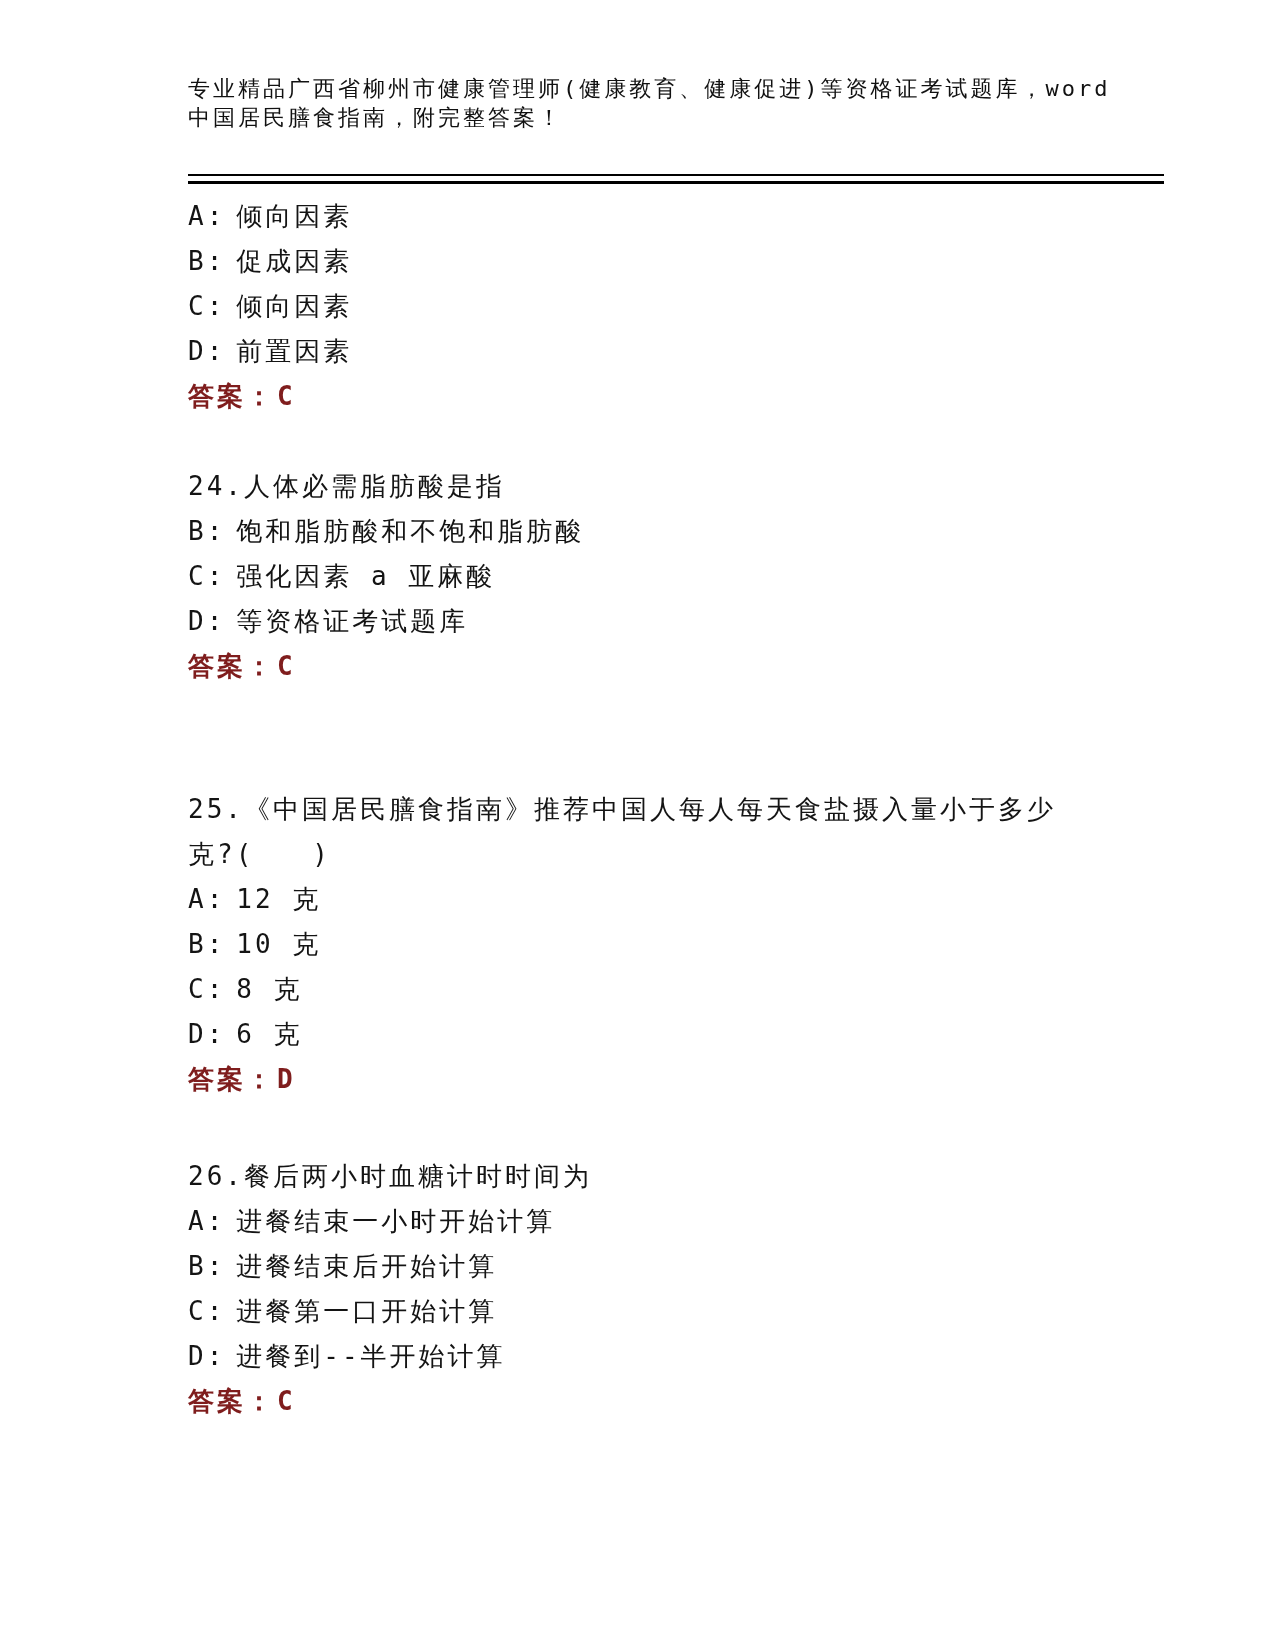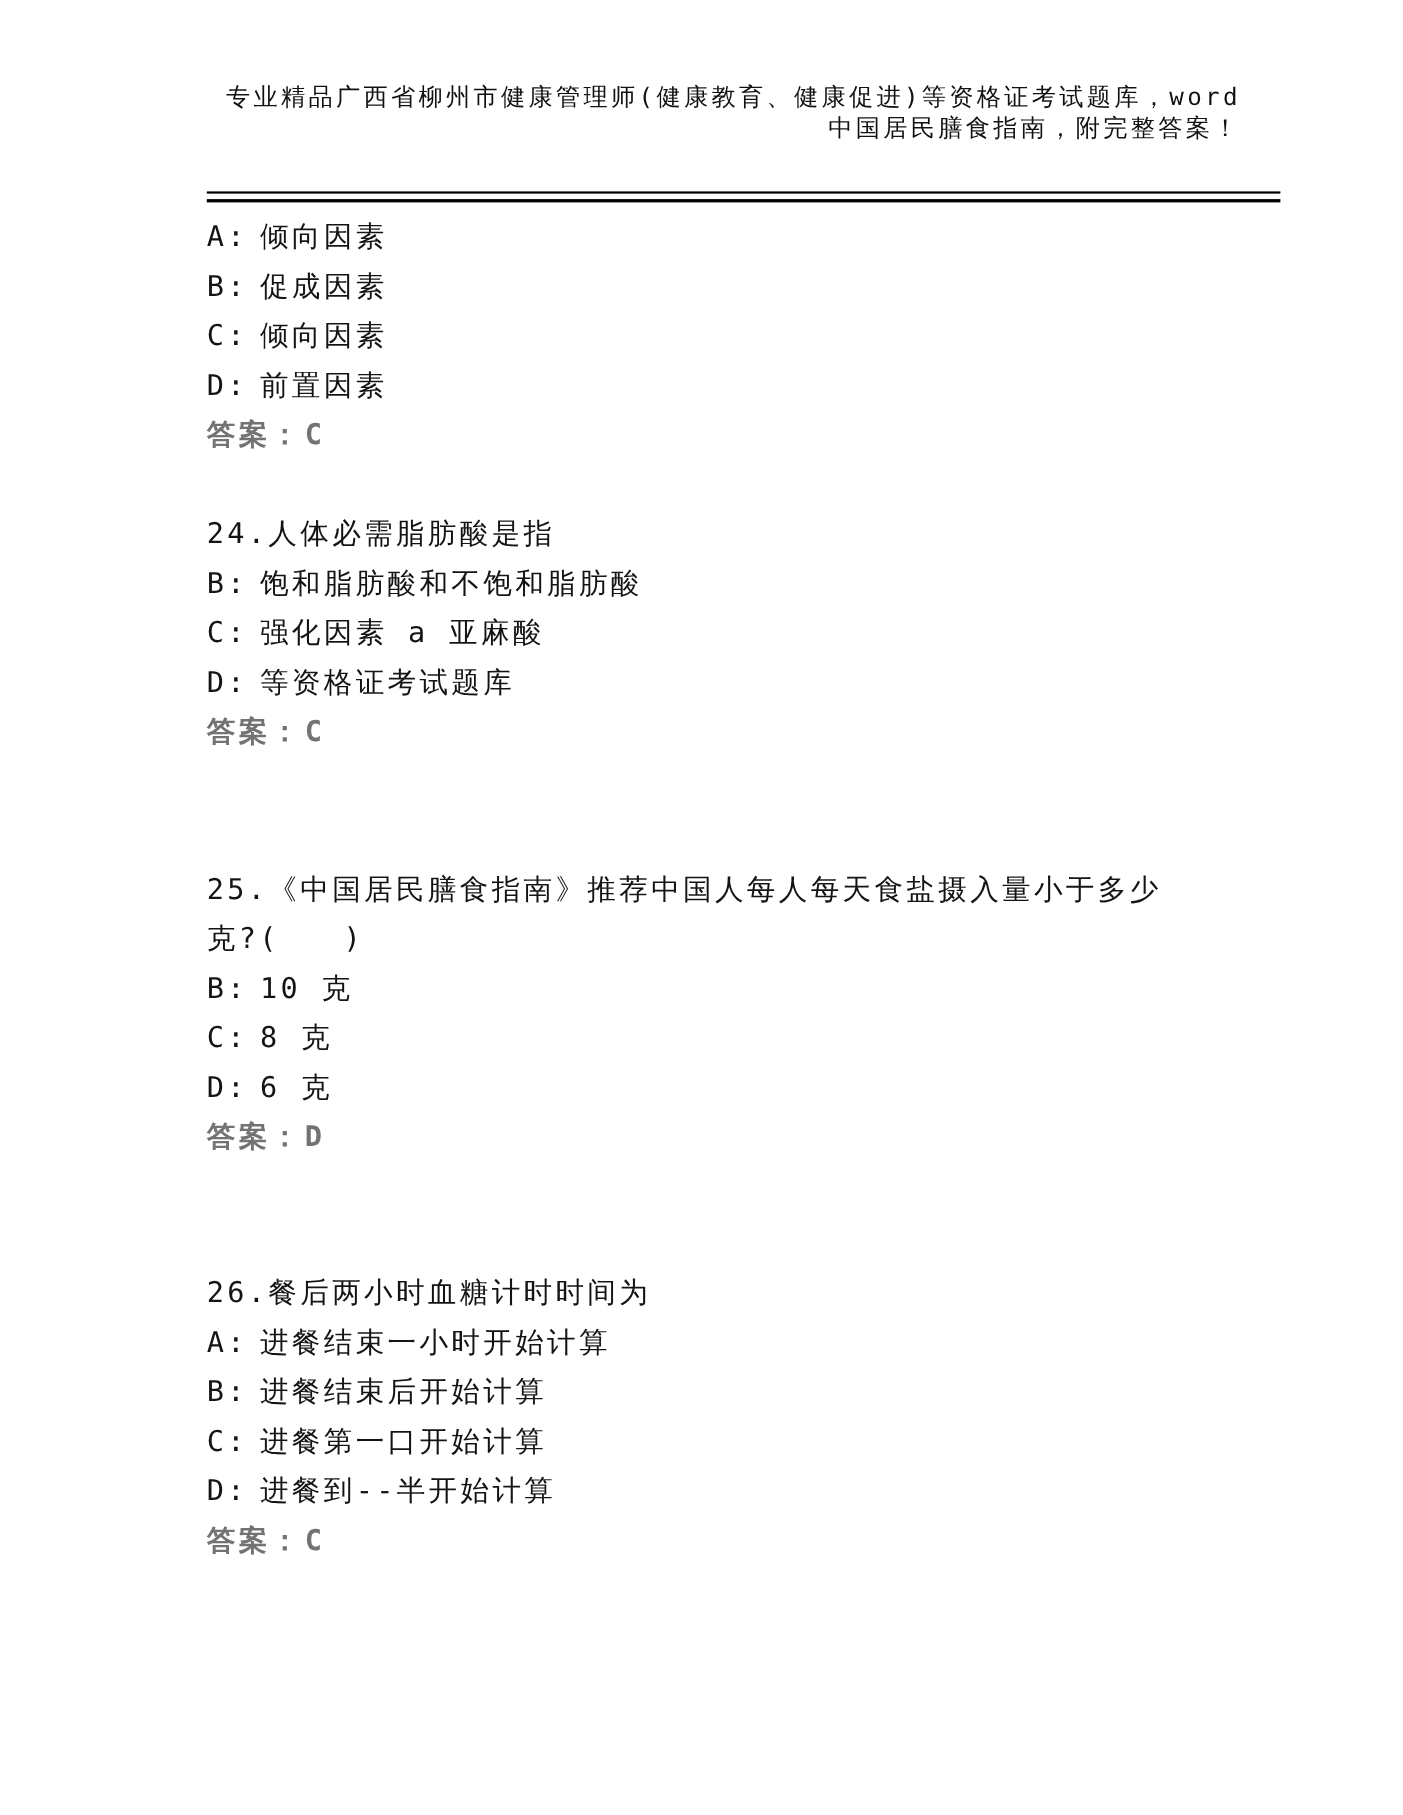--- a/index.html
+++ b/index.html
@@ -20,21 +20,20 @@
   
   .doc-header {
     position: absolute;
     left: 188px;
     top: 74px;
     width: 940px;
     font-size: 22px;
     line-height: 29px;
     letter-spacing: 3px;
     color: #111111;
-    text-align: right;
   }
   .doc-header .hline { white-space: nowrap; }
   
   .header-rule {
     position: absolute;
     left: 188px;
     top: 174px;
     width: 976px;
     height: 5px;
     border-top: 2px solid #000000;
@@ -48,21 +47,21 @@
     line-height: 45px;
     letter-spacing: 3px;
     white-space: nowrap;
     color: #141414;
   }
   .qblock .line { height: 45px; }
   .q-num   { }
   .opt-label { margin-right: 11px; }
   .answer-row {
     font-weight: 700;
-    color: #737373;
+    color: #7f1d1d;
   }
   .answer-row .answer-prefix { margin-right: 2px; }
   #q-block-1 { top: 194px; }
   #q-block-2 { top: 464px; }
   #q-block-3 { top: 787px; }
   #q-block-4 { top: 1154px; }
 </style>
 </head>
 <body>
 
@@ -87,20 +86,21 @@
     <div class="line title"><span class="q-num">24.</span><span class="q-title-text">人体必需脂肪酸是指</span></div>
     <div class="line option"><span class="opt-label">B:</span><span class="opt-text">饱和脂肪酸和不饱和脂肪酸</span></div>
     <div class="line option"><span class="opt-label">C:</span><span class="opt-text">强化因素 a 亚麻酸</span></div>
     <div class="line option"><span class="opt-label">D:</span><span class="opt-text">等资格证考试题库</span></div>
     <div class="line answer-row"><span class="answer-prefix">答案：</span><span class="answer-value">C</span></div>
   </section>
 
   <section class="qblock" id="q-block-3">
     <div class="line title"><span class="q-num">25.</span><span class="q-title-text">《中国居民膳食指南》推荐中国人每人每天食盐摄入量小于多少</span></div>
     <div class="line title-cont">克?(　　)</div>
+    <div class="line option"><span class="opt-label">A:</span><span class="opt-text">12 克</span></div>
     <div class="line option"><span class="opt-label">B:</span><span class="opt-text">10 克</span></div>
     <div class="line option"><span class="opt-label">C:</span><span class="opt-text">8 克</span></div>
     <div class="line option"><span class="opt-label">D:</span><span class="opt-text">6 克</span></div>
     <div class="line answer-row"><span class="answer-prefix">答案：</span><span class="answer-value">D</span></div>
   </section>
 
   <section class="qblock" id="q-block-4">
     <div class="line title"><span class="q-num">26.</span><span class="q-title-text">餐后两小时血糖计时时间为</span></div>
     <div class="line option"><span class="opt-label">A:</span><span class="opt-text">进餐结束一小时开始计算</span></div>
     <div class="line option"><span class="opt-label">B:</span><span class="opt-text">进餐结束后开始计算</span></div>

